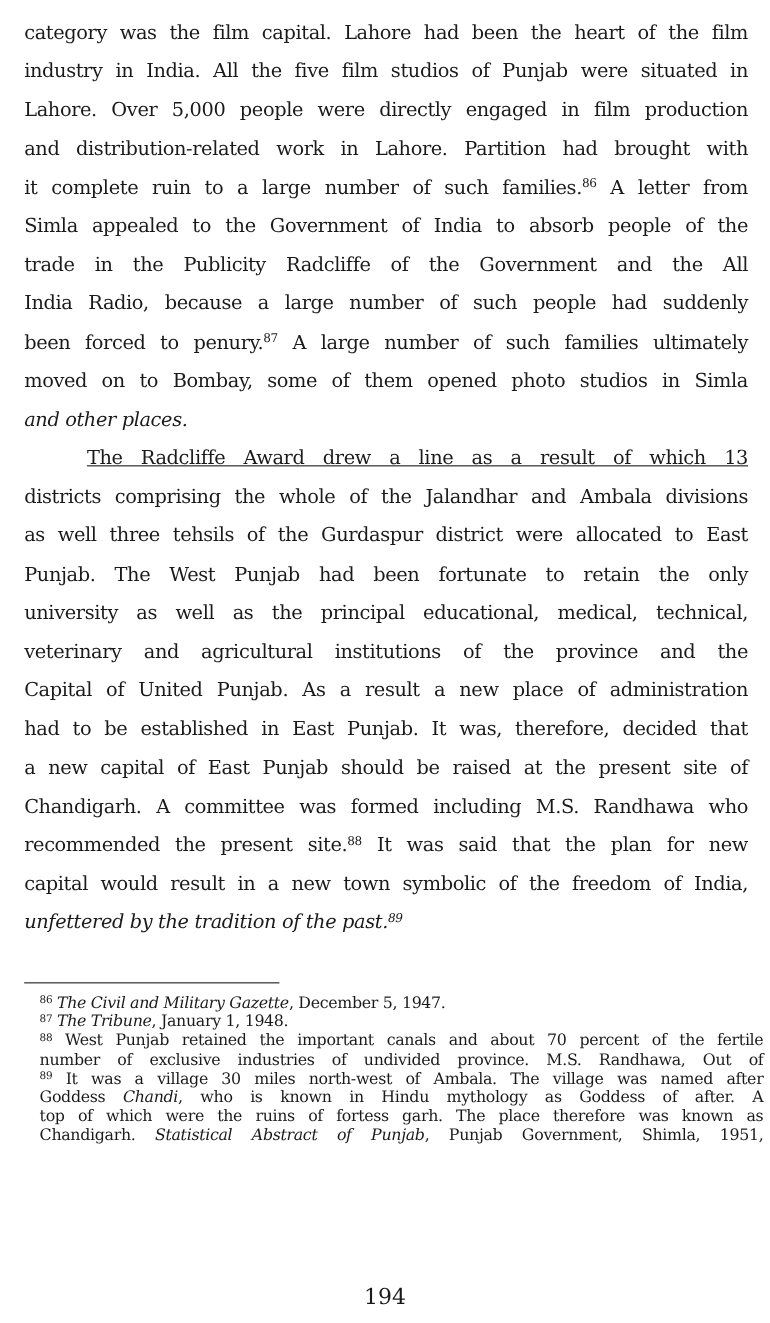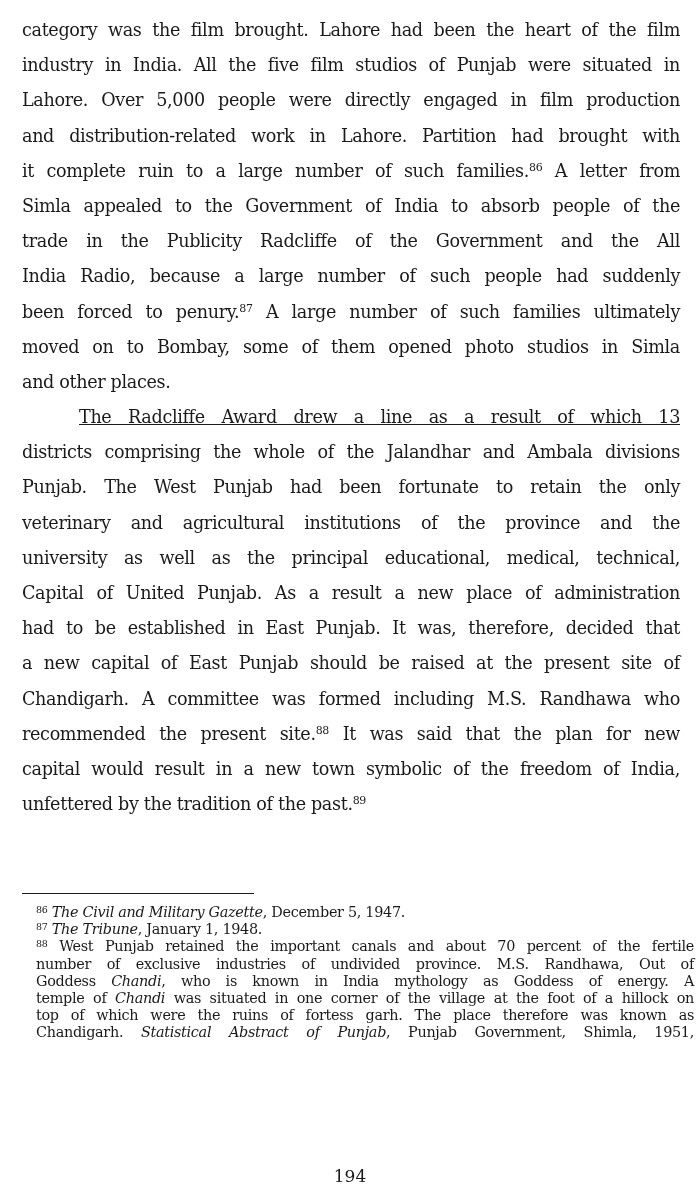--- a/index.html
+++ b/index.html
@@ -1,55 +1,56 @@
 <!DOCTYPE html>
 <html><head>
 <meta charset="utf-8">
 <style>
   html, body { margin: 0; padding: 0; background: #ffffff; }
   body { width: 700px; height: 1203px; position: relative; overflow: hidden;
          font-family: "DejaVu Serif", "Liberation Serif", serif; color: #1a1a1a; }
   .body-text { position: absolute; left: 22px; width: 658px; top: 13px; }
   .line { display: block; height: 35.2px; line-height: 35.2px; font-size: 17.6px;
           text-align: justify; text-align-last: justify; white-space: nowrap; letter-spacing: -0.35px; }
-  .line.last { text-align-last: left; }
+  .line.last { text-align-last: left; font-style: italic; }
   .line.indent { padding-left: 57px; text-decoration: underline; }
   .line span { white-space: normal; }
   sup { font-size: 11px; line-height: 0; vertical-align: 6px; }
   .fn-rule { position: absolute; left: 22px; top: 893px; width: 232px; height: 0; border-top: 1.6px solid #1a1a1a; }
   .footnotes { position: absolute; left: 36px; width: 658px; top: 904px; font-size: 14.4px; }
   .fline { display: block; height: 17.2px; line-height: 17.2px; text-align: justify; text-align-last: justify; white-space: nowrap; letter-spacing: -0.3px; }
   .fline.last { text-align-last: left; }
   .fline sup { font-size: 9.5px; vertical-align: 4px; }
-  .page-number { position: absolute; top: 1166px; left: 0; width: 700px; text-align: center; font-size: 17px; }
+  .page-number { position: absolute; top: 1166px; left: 0; width: 700px; text-align: center; font-size: 20px; }
 </style>
 </head>
 <body>
 
 <div>
   <div class="body-text" id="body-text">
       <div>
-        <span class="line"><span>category was the film brought. Lahore had been the heart of the film</span></span>
+        <span class="line"><span>category was the film capital. Lahore had been the heart of the film</span></span>
         <span class="line"><span>industry in India. All the five film studios of Punjab were situated in</span></span>
         <span class="line"><span>Lahore. Over 5,000 people were directly engaged in film production</span></span>
         <span class="line"><span>and distribution-related work in Lahore. Partition had brought with</span></span>
         <span class="line"><span>it complete ruin to a large number of such families.</span><sup>86</sup><span> A letter from</span></span>
         <span class="line"><span>Simla appealed to the Government of India to absorb people of the</span></span>
         <span class="line"><span>trade in the Publicity Radcliffe of the Government and the All</span></span>
         <span class="line"><span>India Radio, because a large number of such people had suddenly</span></span>
         <span class="line"><span>been forced to penury.</span><sup>87</sup><span> A large number of such families ultimately</span></span>
         <span class="line"><span>moved on to Bombay, some of them opened photo studios in Simla</span></span>
         <span class="line last"><span>and other places.</span></span>
       </div>
       <div>
         <span class="line indent"><span>The Radcliffe Award drew a line as a result of which 13</span></span>
         <span class="line"><span>districts comprising the whole of the Jalandhar and Ambala divisions</span></span>
+        <span class="line"><span>as well three tehsils of the Gurdaspur district were allocated to East</span></span>
         <span class="line"><span>Punjab. The West Punjab had been fortunate to retain the only</span></span>
+        <span class="line"><span>university as well as the principal educational, medical, technical,</span></span>
         <span class="line"><span>veterinary and agricultural institutions of the province and the</span></span>
-        <span class="line"><span>university as well as the principal educational, medical, technical,</span></span>
         <span class="line"><span>Capital of United Punjab. As a result a new place of administration</span></span>
         <span class="line"><span>had to be established in East Punjab. It was, therefore, decided that</span></span>
         <span class="line"><span>a new capital of East Punjab should be raised at the present site of</span></span>
         <span class="line"><span>Chandigarh. A committee was formed including M.S. Randhawa who</span></span>
         <span class="line"><span>recommended the present site.</span><sup>88</sup><span> It was said that the plan for new</span></span>
         <span class="line"><span>capital would result in a new town symbolic of the freedom of India,</span></span>
         <span class="line last"><span>unfettered by the tradition of the past.</span><sup>89</sup><span></span></span>
       </div>
     </div>
   <div class="fn-rule"></div>
@@ -58,20 +59,20 @@
         <span class="fline last"><sup>86</sup><span> </span><i>The Civil and Military Gazette</i><span>, December 5, 1947.</span></span>
       </div>
       <div>
         <span class="fline last"><sup>87</sup><span> </span><i>The Tribune</i><span>, January 1, 1948.</span></span>
       </div>
       <div>
         <span class="fline"><sup>88</sup><span> West Punjab retained the important canals and about 70 percent of the fertile</span></span>
         <span class="fline"><span>number of exclusive industries of undivided province. M.S. Randhawa, Out of</span></span>
       </div>
       <div>
-        <span class="fline"><span>Goddess </span><i>Chandi</i><span>, who is known in India mythology as Goddess of energy. A</span></span>
-        <span class="fline"><span>temple of </span><i>Chandi</i><span> was situated in one corner of the village at the foot of a hillock on</span></span>
+        <span class="fline"><sup>89</sup><span> It was a village 30 miles north-west of Ambala. The village was named after</span></span>
+        <span class="fline"><span>Goddess </span><i>Chandi</i><span>, who is known in Hindu mythology as Goddess of after. A</span></span>
         <span class="fline"><span>top of which were the ruins of fortess garh. The place therefore was known as</span></span>
         <span class="fline"><span>Chandigarh. </span><i>Statistical Abstract of Punjab</i><span>, Punjab Government, Shimla, 1951,</span></span>
       </div>
     </div>
   <div class="page-number">194</div>
 </div>
 
 </body></html>

